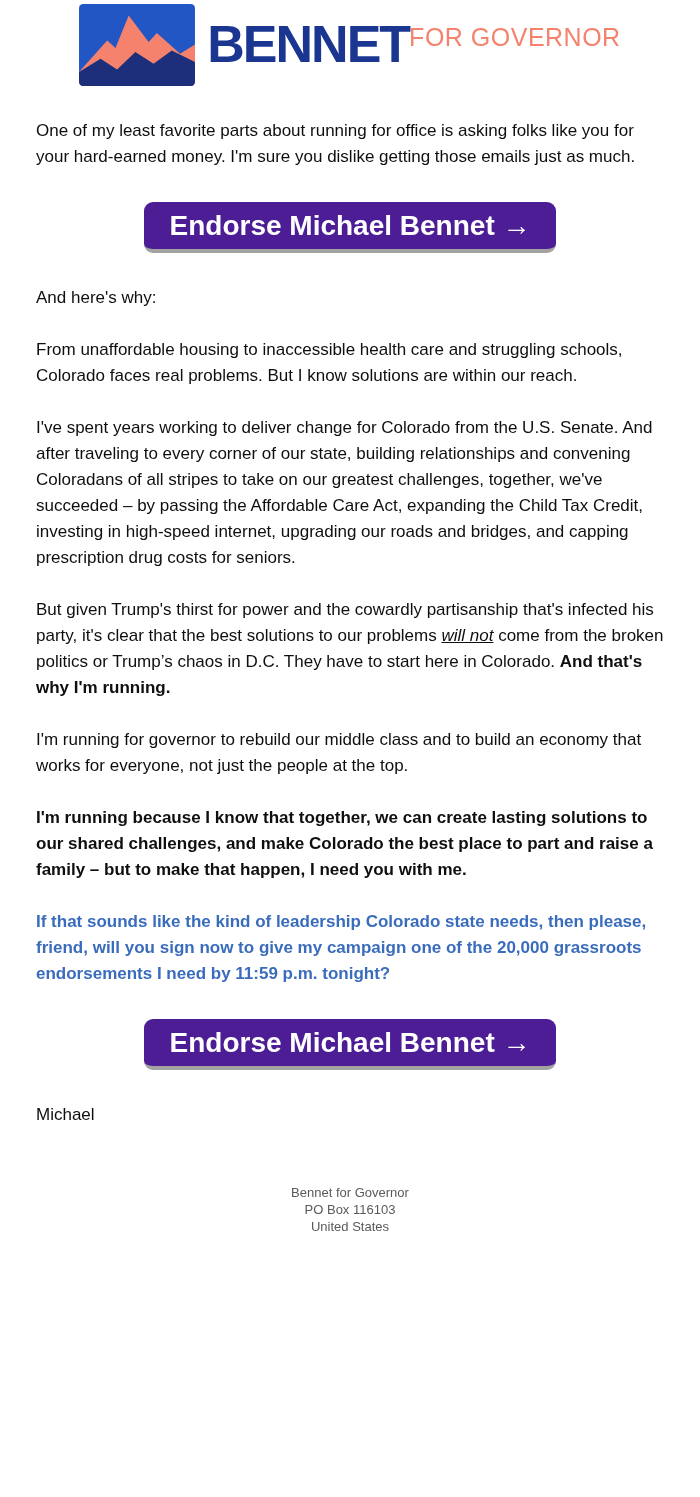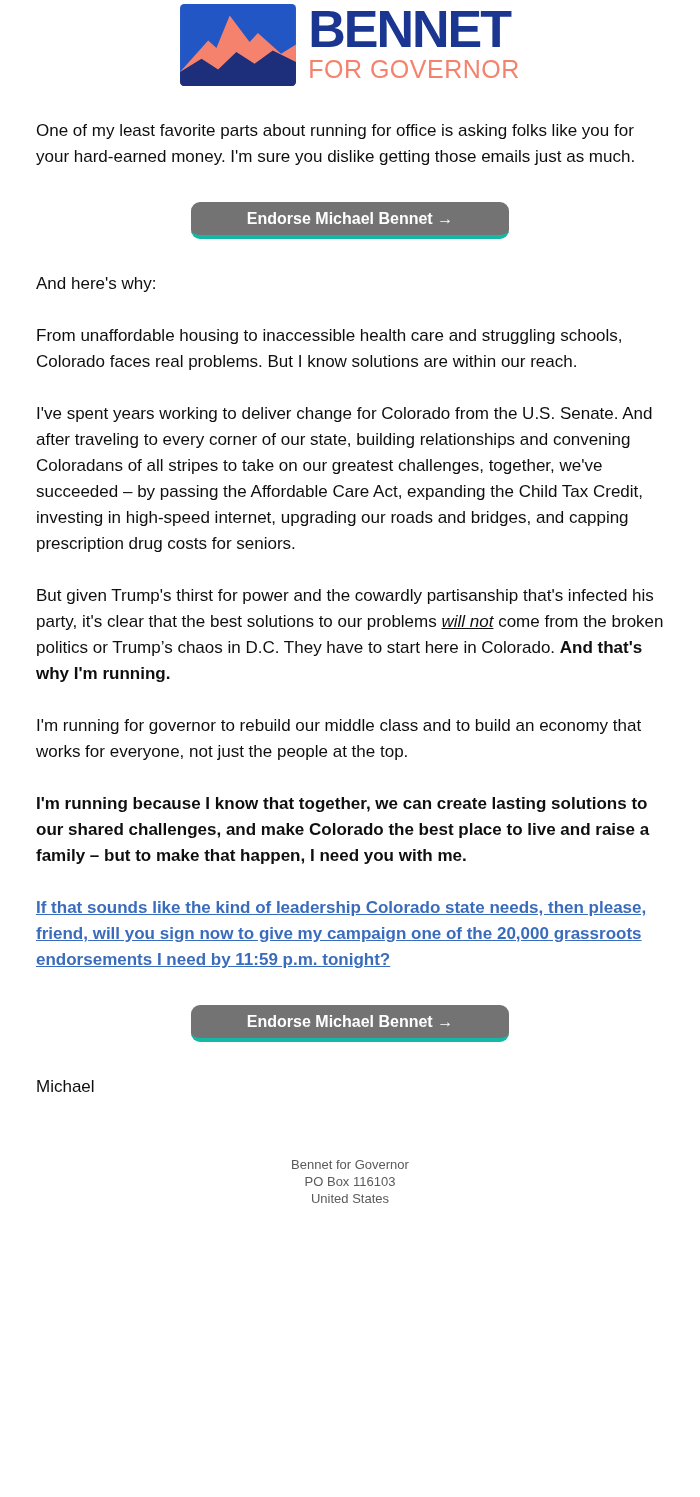--- a/index.html
+++ b/index.html
@@ -15,21 +15,21 @@
 
   
   .logo-wrap {
     display: flex;
     justify-content: center;
     align-items: center;
     gap: 12px;
     padding: 2px 0 6px 0;
   }
   .logo-icon svg { display: block; }
-  .logo-text { display: flex; flex-direction: column; align-items: flex-start; }
+  .logo-text { display: flex; flex-direction: row; align-items: flex-start; }
   .logo-title {
     font-size: 52px;
     font-weight: bold;
     color: #1a3691;
     line-height: 0.92;
     letter-spacing: -2px;
   }
   .logo-sub {
     font-size: 25px;
     font-weight: normal;
@@ -48,38 +48,37 @@
   .para.bold { font-weight: bold; }
   .inline-link {
     color: #3a6cbd;
     font-weight: bold;
     text-decoration: underline;
     cursor: pointer;
   }
   .link-para {
     color: #3a6cbd;
     font-weight: bold;
-    text-decoration: underline;
     cursor: pointer;
   }
   .em { font-style: italic; text-decoration: underline; }
   .strong { font-weight: bold; }
 
   
   .btn {
     display: block;
     margin: 32px auto 32px auto;
     min-width: 318px;
-    background: #737373;
+    background: #4c1d95;
     border: none;
-    border-bottom: 4px solid #14b8a6;
+    border-bottom: 4px solid #a3a3a3;
     border-radius: 9px;
     color: #ffffff;
     font-family: "Liberation Sans", sans-serif;
-    font-size: 16px;
+    font-size: 28px;
     font-weight: bold;
     padding: 8px 26px 7px 26px;
     cursor: pointer;
   }
 
   
   .footer { text-align: center; margin-top: 56px; }
   .address {
     font-size: 13px;
     line-height: 17px;
@@ -122,21 +121,21 @@
 
   <p class="para">From unaffordable housing to inaccessible health care and struggling schools, Colorado faces real problems. But I know solutions are within our reach.</p>
 
   <p class="para">I've spent years working to deliver change for Colorado from the U.S. Senate. And after traveling to every corner of our state, building relationships and convening Coloradans of all stripes to take on our greatest challenges, together, we've succeeded – by passing the Affordable Care Act, expanding the Child Tax Credit, investing in high-speed internet, upgrading our roads and bridges, and capping prescription drug costs for seniors.</p>
 
   <p class="para"><span>But given Trump's thirst for power and the cowardly partisanship that's infected his party, it's clear that the best solutions to our problems </span><span class="em">will not</span><span> come from the broken politics or Trump’s chaos in D.C. They have to start here in Colorado. </span><span class="strong">And that's why I'm running.</span></p>
 
   <p class="para">I'm running for governor to rebuild our middle class and to build an economy that works for everyone, not just the people at the top.</p>
 
 
-  <p class="para bold">I'm running because I know that together, we can create lasting solutions to our shared challenges, and make Colorado the best place to live and raise a family – but to make that happen, I need you with me.</p>
+  <p class="para bold">I'm running because I know that together, we can create lasting solutions to our shared challenges, and make Colorado the best place to part and raise a family – but to make that happen, I need you with me.</p>
 
   <p class="para link-para">If that sounds like the kind of leadership Colorado state needs, then please, friend, will you sign now to give my campaign one of the 20,000 grassroots endorsements I need by 11:59 p.m. tonight?</p>
 
   <button class="btn">Endorse Michael Bennet →</button>
 
 
   <p class="para">Michael</p>
 
   <div class="footer">
     <div class="address">

